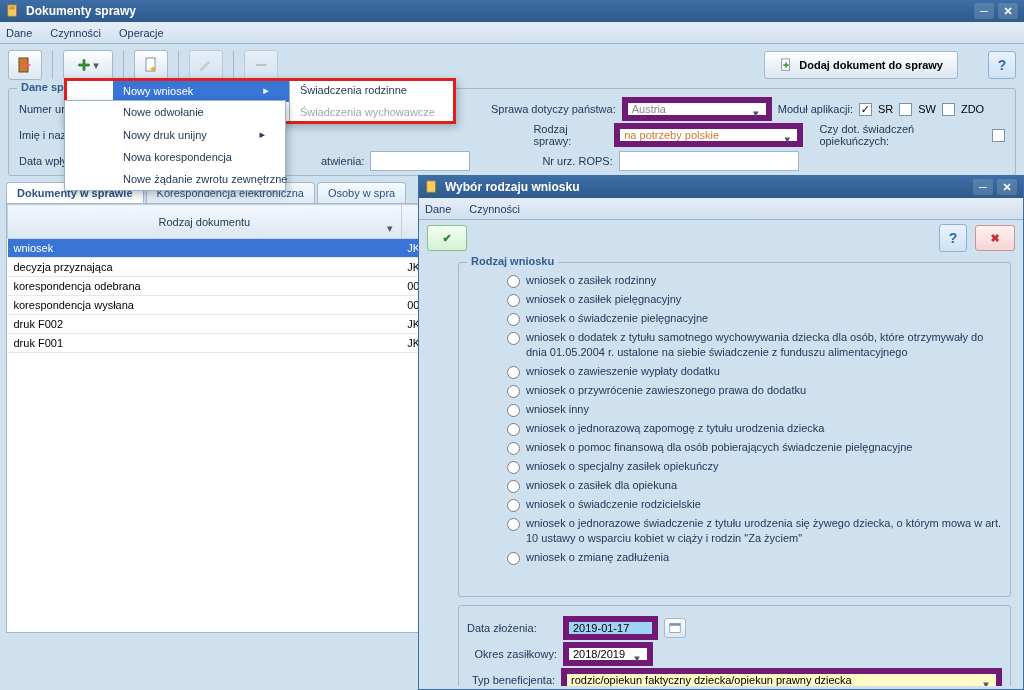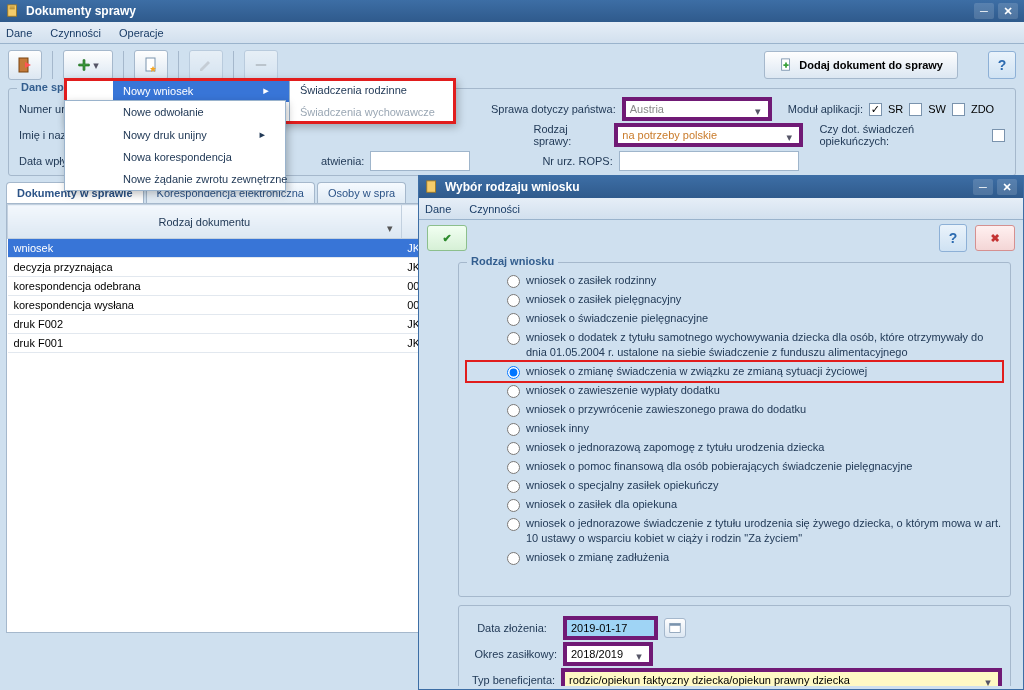--- a/index.html
+++ b/index.html
@@ -22,21 +22,21 @@
 
   .long-btn { height: 28px; padding: 0 14px; background: linear-gradient(#fefefe,#dce7f2); border:1px solid #a5b8cc; border-radius:3px; display:flex;align-items:center; gap:6px; margin-left: auto; margin-right: 20px; font-weight: bold;}
   .help-btn { width:28px;height:28px;background:linear-gradient(#eaf3fb,#cfe2f3);border:1px solid #8db0d6;border-radius:3px;display:flex;align-items:center;justify-content:center;color:#2a6ab0;font-weight:bold;font-size:14px; }
 
   .fieldset { border:1px solid #a5b8cc; border-radius:3px; margin: 2px 8px 6px 8px; padding: 8px 10px 10px 10px; position: relative; }
   .fieldset-legend { position:absolute; top:-8px; left:8px; background:#cfe0ef; padding:0 4px; color:#335e8f; font-weight:bold; }
 
   .form-row { display:flex; align-items:center; height: 24px; gap: 6px; margin-bottom: 2px; position: relative; }
   .form-label { color:#223a57;  }
   .txt-input { height:20px; border:1px solid #9fb5cb; background:#fff; padding:1px 4px; }
-  .combo { height:24px; border:4px solid #701a75; background:#fff; display:flex;align-items:center; padding:0 4px; position:relative; }
+  .combo { height:24px; border:6px solid #701a75; background:#fff; display:flex;align-items:center; padding:0 4px; position:relative; }
   .combo .arrow { position:absolute; right:2px; top:2px; width:16px;height:16px;display:flex;align-items:center;justify-content:center;color:#556; }
   .chk { width:13px;height:13px;border:1px solid #7a93ad;background:#fff;display:inline-block; }
 
   .tabs { display:flex; padding-left:6px; margin-top: 4px; }
   .tab { padding: 4px 10px; background:linear-gradient(#f5faff,#dfeaf4); border:1px solid #a5b8cc; border-bottom:none; border-radius:4px 4px 0 0; margin-right:2px; color:#2b5387; font-weight:bold; }
   .tab.active { background:#fff; }
   .tab.inactive { font-weight:normal; }
 
   .tab-body { background:#fff; border:1px solid #a5b8cc; margin: 0 6px 6px 6px; height: 430px; }
 
@@ -146,21 +146,21 @@
     <span class="fieldset-legend">Dane sprawy</span>
 
     <div class="form-row">
       <span class="form-label" style="width:60px;">Numer urz</span>
       <div style="width:400px;"></div>
       <span class="form-label">Sprawa dotyczy państwa:</span>
       <div class="combo" style="width:150px;">
         <span style="color:#888;">Austria</span>
         <span class="arrow">▾</span>
       </div>
-      <span class="form-label" style="margin-left:10px;">Moduł aplikacji:</span>
+      <span class="form-label" style="">Moduł aplikacji:</span>
       <span class="chk" style="display:inline-flex;align-items:center;justify-content:center;">✓</span>
       <span>SR</span>
       <span class="chk"></span>
       <span>SW</span>
       <span class="chk"></span>
       <span>ZDO</span>
     </div>
 
     <div class="form-row">
       <span class="form-label" style="width:60px;">Imię i naz</span>
@@ -305,24 +305,20 @@
             <span class="radio-label" style="max-width: 480px;">wniosek o zasiłek pielęgnacyjny</span>
           </label>
           <label class="radio-row">
             <input type="radio" name="rw" style="">
             <span class="radio-label" style="max-width: 480px;">wniosek o świadczenie pielęgnacyjne</span>
           </label>
           <label class="radio-row">
             <input type="radio" name="rw" style="">
             <span class="radio-label" style="max-width: 480px;">wniosek o dodatek z tytułu samotnego wychowywania dziecka dla osób, które otrzymywały do dnia 01.05.2004 r. ustalone na siebie świadczenie z funduszu alimentacyjnego</span>
           </label>
-          <label class="radio-row radio-selected">
-            <input type="radio" name="rw" checked="" style="">
-            <span class="radio-label" style="max-width: 480px;">wniosek o zmianę świadczenia w związku ze zmianą sytuacji życiowej</span>
-          </label>
           <label class="radio-row">
             <input type="radio" name="rw" style="">
             <span class="radio-label" style="max-width: 480px;">wniosek o zawieszenie wypłaty dodatku</span>
           </label>
           <label class="radio-row">
             <input type="radio" name="rw" style="">
             <span class="radio-label" style="max-width: 480px;">wniosek o przywrócenie zawieszonego prawa do dodatku</span>
           </label>
           <label class="radio-row">
             <input type="radio" name="rw" style="">
@@ -336,35 +332,39 @@
             <input type="radio" name="rw" style="">
             <span class="radio-label" style="max-width: 480px;">wniosek o pomoc finansową dla osób pobierających świadczenie pielęgnacyjne</span>
           </label>
           <label class="radio-row">
             <input type="radio" name="rw" style="">
             <span class="radio-label" style="max-width: 480px;">wniosek o specjalny zasiłek opiekuńczy</span>
           </label>
           <label class="radio-row">
             <input type="radio" name="rw" style="">
             <span class="radio-label" style="max-width: 480px;">wniosek o zasiłek dla opiekuna</span>
+          </label>
+          <label class="radio-row">
+            <input type="radio" name="rw" style="">
+            <span class="radio-label" style="max-width: 480px;">wniosek o świadczenie rodzicielskie</span>
           </label>
           <label class="radio-row">
             <input type="radio" name="rw" style="">
             <span class="radio-label" style="max-width: 480px;">wniosek o jednorazowe świadczenie z tytułu urodzenia się żywego dziecka, o którym mowa w art. 10 ustawy o wsparciu kobiet w ciąży i rodzin "Za życiem"</span>
           </label>
           <label class="radio-row">
             <input type="radio" name="rw" style="">
             <span class="radio-label" style="max-width: 480px;">wniosek o zmianę zadłużenia</span>
           </label>
         </div>
     </div>
 
     <div class="fieldset" style="margin:0; padding:10px 8px 8px 8px;">
       <div class="form-row">
-        <span class="form-label" style="width:90px;text-align:center;">Data złożenia:</span>
+        <span class="form-label" style="width:90px;text-align:left;">Data złożenia:</span>
         <div class="combo blue-combo" style="width:95px;">
           <span>2019-01-17</span>
         </div>
         <div class="tool-btn" style="width:22px;height:20px;">
           <svg width="12" height="12" viewBox="0 0 16 16">
               <rect x="1" y="2" width="14" height="12" fill="#fff" stroke="#7a93ad"></rect>
               <rect x="1" y="2" width="14" height="3" fill="#7a93ad"></rect>
             </svg>
         </div>
       </div>

